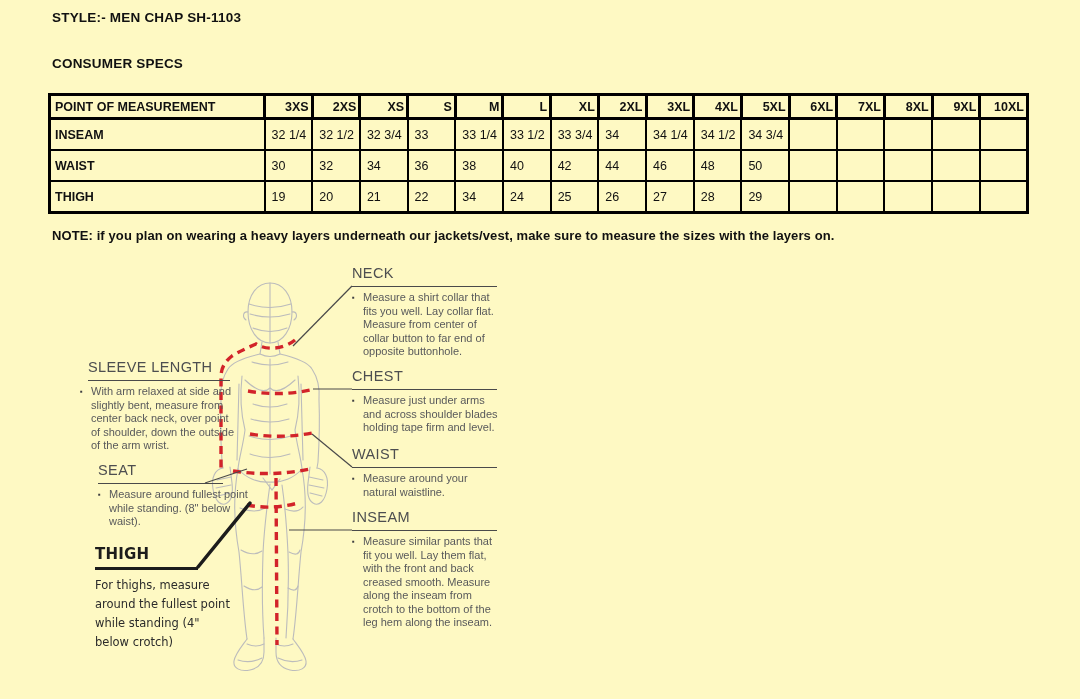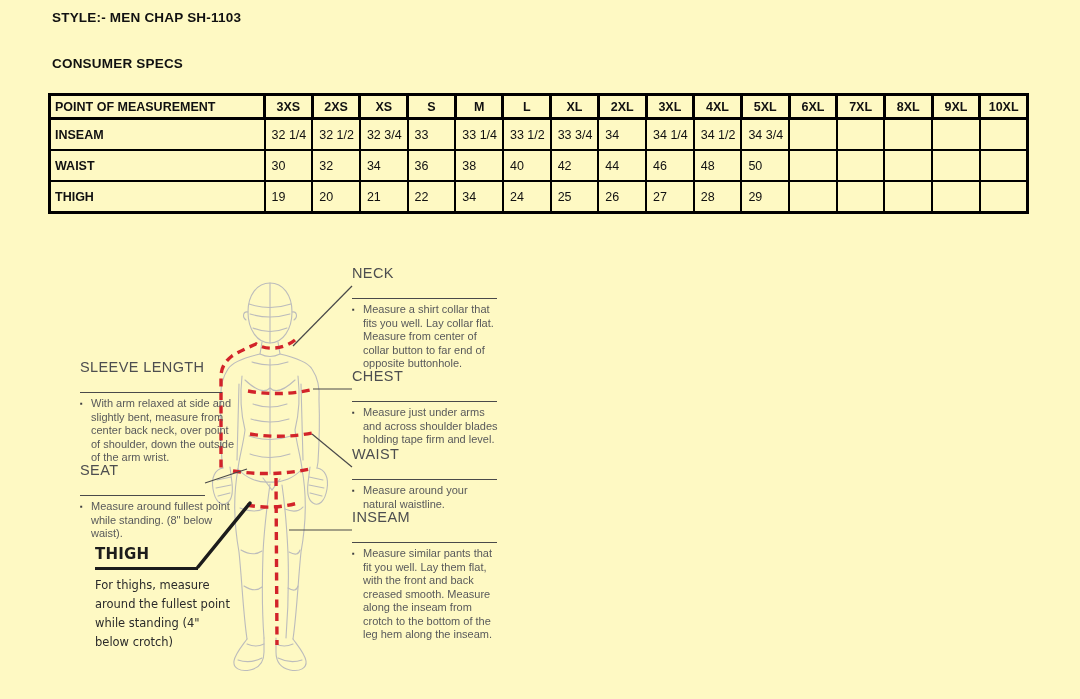--- a/index.html
+++ b/index.html
@@ -11,45 +11,45 @@
   .section-title{position:absolute;left:52px;top:56px;font-size:13.5px;font-weight:bold;letter-spacing:.2px;}
   .note-line{position:absolute;left:52px;top:228px;font-size:13px;font-weight:bold;letter-spacing:.1px;}
 
   table.sizes{
     position:absolute;left:48px;top:93px;width:981px;
     border-collapse:collapse;table-layout:fixed;border:3px solid #000;
     font-size:12.5px;
     padding-left:41px;
   }
   table.sizes th, table.sizes td{border:2px solid #000;overflow:hidden;white-space:nowrap;}
-  table.sizes thead th{border-width:3px;height:21px;font-weight:bold;text-align:center;padding:0 2px;}
+  table.sizes thead th{border-width:3px;height:21px;font-weight:bold;text-align:right;padding:0 2px;}
   table.sizes thead th.pom{text-align:left;padding-left:4px;}
   table.sizes tbody td{height:27px;font-weight:normal;text-align:left;padding-left:6px;}
   table.sizes tbody td.rowlabel{font-weight:bold;padding-left:4px;}
 
   .guide-svg{position:absolute;left:0;top:256px;}
 
   .g-section{position:absolute;}
   .g-head{
     font-size:14.5px;line-height:18px;letter-spacing:.4px;color:#4d4e50;
-    padding-bottom:16px;border-bottom:1.5px solid #4a4a4a;
+    padding-bottom:4px;border-bottom:1.5px solid #4a4a4a;
   }
   .g-body{display:flex;margin-top:4px;font-size:11px;line-height:13.5px;color:#58595b;}
   .g-bullet{font-size:8px;line-height:13.5px;color:#3f3f41;width:11px;flex:0 0 11px;}
   .g-text{flex:1;}
 
   .sec-neck  {left:352px;top:264px;width:148px;}
   .sec-chest {left:352px;top:367px;width:148px;}
   .sec-waist {left:352px;top:445px;width:148px;}
   .sec-inseam{left:352px;top:508px;width:148px;}
   .sec-neck .g-head,.sec-chest .g-head,.sec-waist .g-head,.sec-inseam .g-head{width:145px;}
 
   .sec-sleeve{left:80px;top:358px;width:156px;}
-  .sec-sleeve .g-head{width:142px;}
-  .sec-seat{left:80px;top:461px;width:156px;}
+  .sec-sleeve .g-head{width:142px;margin-left:8px;}
+  .sec-seat{left:98px;top:461px;width:156px;}
   .sec-seat .g-head{width:125px;}
 
   .sec-thigh{left:95px;top:545px;width:140px;font-family:"DejaVu Sans", sans-serif;}
   .sec-thigh .g-head{
     font-size:15px;line-height:19px;color:#1c1c1c;letter-spacing:.2px;font-weight:600;
     width:103px;padding-bottom:3px;border-bottom:3px solid #1c1c1c;
   }
   .sec-thigh .g-body{margin-top:6px;font-size:11.5px;line-height:19px;color:#2b2b2b;}
 </style>
 </head>
@@ -155,20 +155,21 @@
           <td>29</td>
           <td></td>
           <td></td>
           <td></td>
           <td></td>
           <td></td>
         </tr>
       </tbody>
   </table>
 
+  <div class="note-line">NOTE: if you plan on wearing a heavy layers underneath our jackets/vest, make sure to measure the sizes with the layers on.</div>
 
   <svg class="guide-svg" width="540" height="443" viewBox="0 0 540 443">
     <g stroke="#bcbcbc" stroke-width="1.1" fill="none" stroke-linecap="round">
 
       <path d="M270,27 C257,27 248,39 248,56 C248,73 257,87 270,87 C283,87 292,73 292,56 C292,39 283,27 270,27 Z"></path>
       <path d="M270,27 L270,87"></path>
       <path d="M249,48 Q270,55 291,48"></path>
       <path d="M250,58 Q270,64 290,58"></path>
       <path d="M253,72 Q270,79 287,72"></path>
       <path d="M248,56 c-5,-1 -6,5 -2,8"></path>

